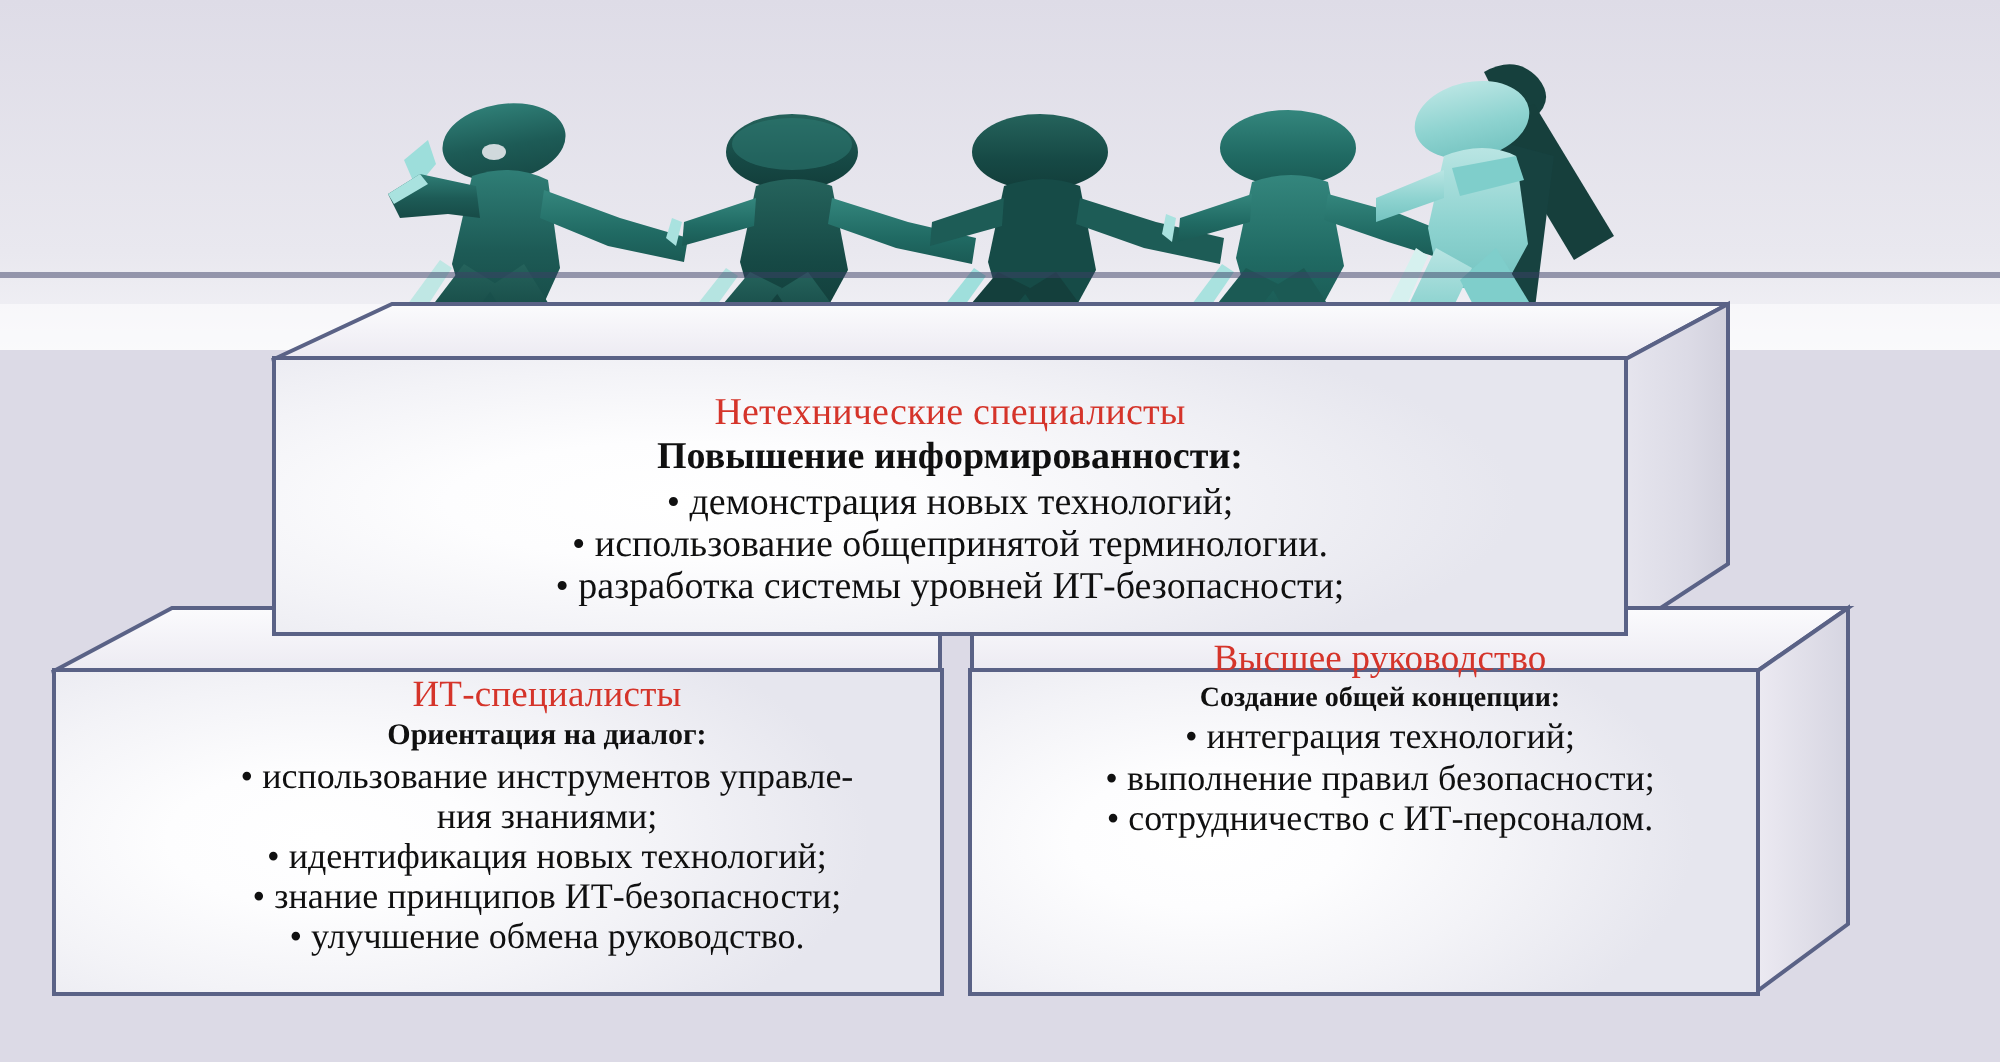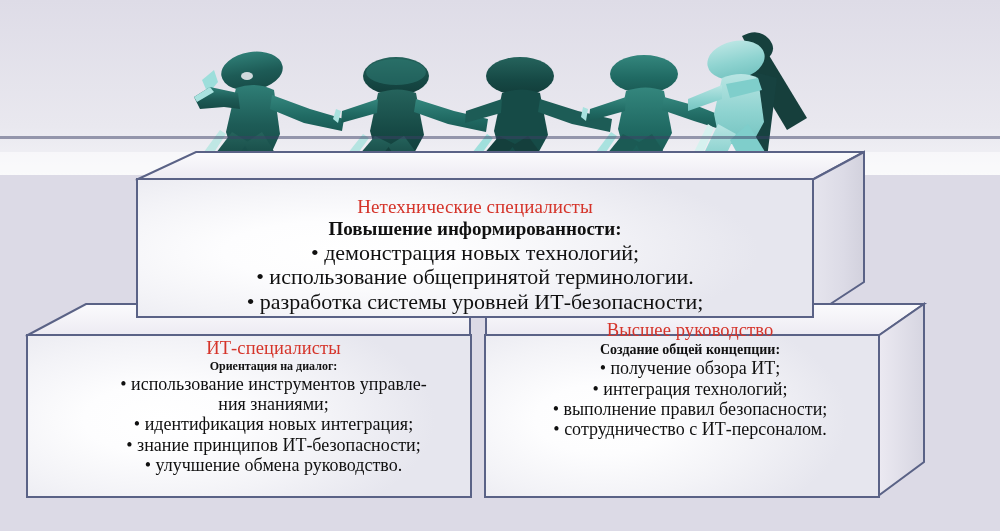--- a/index.html
+++ b/index.html
@@ -48,24 +48,24 @@
     margin-bottom:1px;
     white-space:nowrap;
   }
   .p-item{
     font-size:18.5px;
     white-space:nowrap;
   }
 
   
   #panel-top .p-title{font-size:19px;}
-  #panel-top .p-item{font-size:22px;}
+  #panel-top .p-item{font-size:19px;}
 
   #panel-left .p-title{font-size:18.5px;}
-  #panel-left .p-sub{font-size:12px;}
+  #panel-left .p-sub{font-size:15px;}
   #panel-left .p-item{font-size:18px;}
 
   #panel-right .p-title{font-size:18.5px;}
   #panel-right .p-sub{font-size:14px;}
   #panel-right .p-item{font-size:18px;}
 </style>
 </head>
 <body>
 
 <div id="stage">
@@ -226,27 +226,26 @@
     <div class="p-item">• демонстрация новых технологий;</div>
     <div class="p-item">• использование общепринятой терминологии.</div>
     <div class="p-item">• разработка системы уровней ИТ-безопасности;</div>
   </div>
 
   <div class="panel" id="panel-left" style="left:28px;top:338px;width:491px;">
     <div class="p-title">ИТ-специалисты</div>
     <div class="p-sub">Ориентация на диалог:</div>
     <div class="p-item">• использование инструментов управле-</div>
     <div class="p-item">ния знаниями;</div>
-    <div class="p-item">• идентификация новых интеграция;</div>
+    <div class="p-item">• идентификация новых технологий;</div>
     <div class="p-item">• знание принципов ИТ-безопасности;</div>
     <div class="p-item">• улучшение обмена руководство.</div>
   </div>
 
   <div class="panel" id="panel-right" style="left:486px;top:320px;width:408px;">
     <div class="p-title">Высшее руководство</div>
     <div class="p-sub">Создание общей концепции:</div>
-    <div class="p-item">• получение обзора ИТ;</div>
     <div class="p-item">• интеграция технологий;</div>
     <div class="p-item">• выполнение правил безопасности;</div>
     <div class="p-item">• сотрудничество с ИТ-персоналом.</div>
   </div>
 
 </div>
 
 </body></html>

